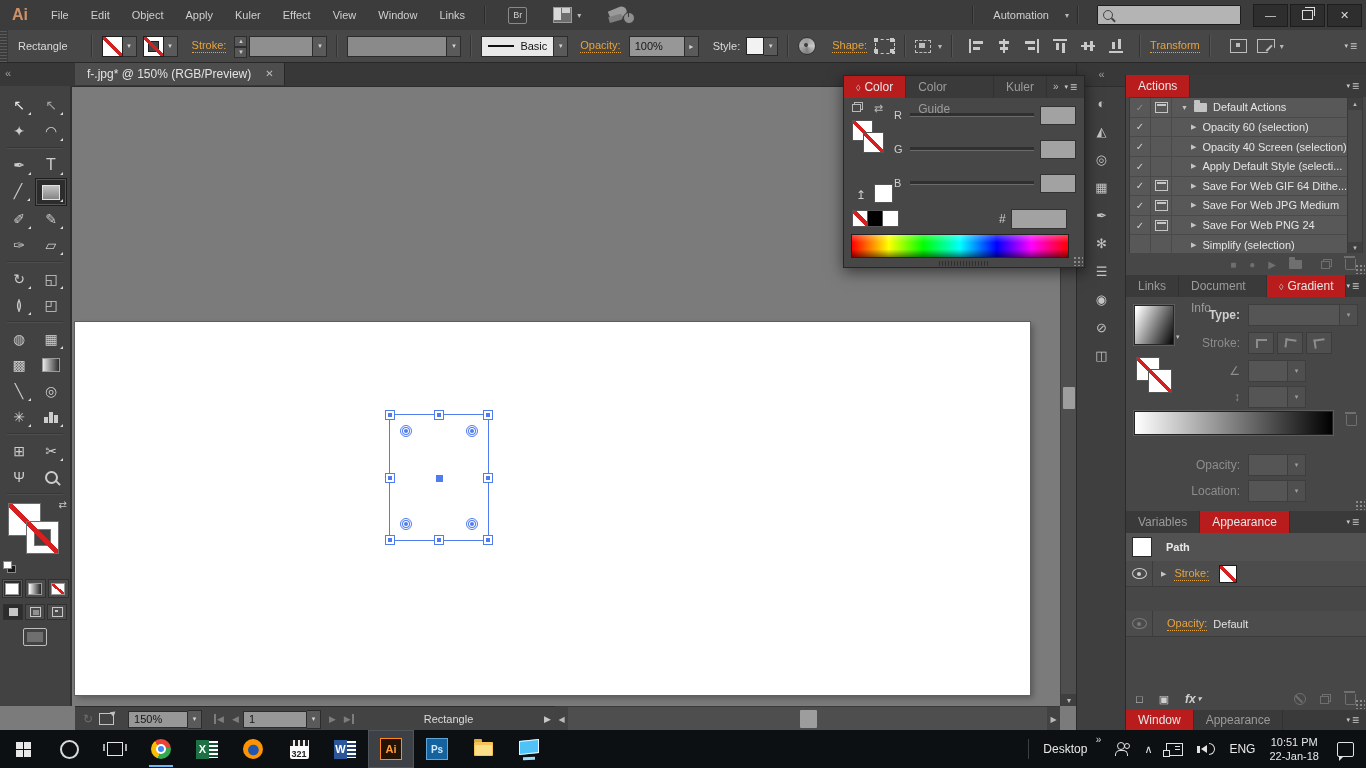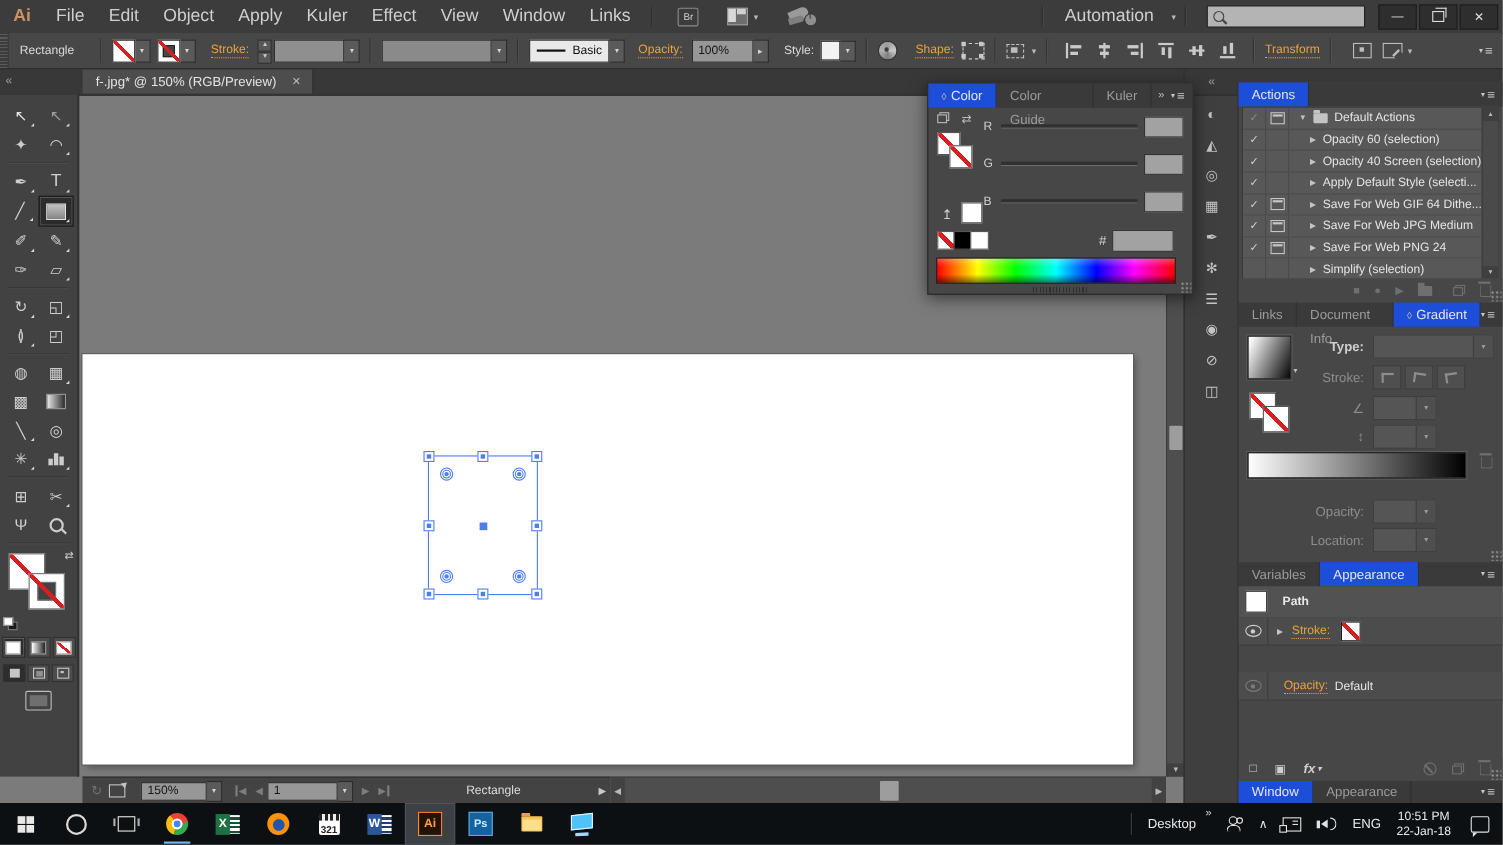--- a/index.html
+++ b/index.html
@@ -3,21 +3,21 @@
 <meta charset="utf-8">
 <style>
   html,body{margin:0;padding:0}
   body{width:1366px;height:768px;position:relative;overflow:hidden;background:#7b7b7b;
        font-family:"Liberation Sans",sans-serif;font-size:12px;color:#d6d6d6;
        -webkit-font-smoothing:antialiased}
   
   .menubar{position:absolute;top:0;left:0;right:0;height:30px;background:#3c3c3c;
            border-bottom:1px solid #252525;display:flex;align-items:center;z-index:20}
   .ai-logo{width:40px;text-align:center;font-weight:bold;font-size:16px;color:#cd9168}
-  .menu-item{padding:0 11px;color:#cfcfcf;font-size:16px;line-height:30px;cursor:default}
+  .menu-item{padding:0 11px;color:#cfcfcf;font-size:11px;line-height:30px;cursor:default}
   .mb-div{width:1px;height:18px;background:#2b2b2b;border-right:1px solid #4b4b4b;margin:0 8px}
   .br-box{width:17px;height:15px;border:1px solid #8a8a8a;border-radius:2px;font-size:9px;
           color:#d0d0d0;text-align:center;line-height:15px;margin-left:14px}
   .arr-docs{width:17px;height:14px;border:1px solid #9a9a9a;margin-left:26px;position:relative;background:#6d6d6d}
   .arr-docs::before{content:"";position:absolute;left:0;top:0;width:7px;height:12px;background:#d9d9d9}
   .arr-docs::after{content:"";position:absolute;left:8px;top:0;width:8px;height:5px;background:#cfcfcf}
   .cs-live{margin-left:28px;position:relative;width:26px;height:18px}
   .feather{position:absolute;left:0;top:2px;width:18px;height:10px;background:#9a9a9a;
            border-radius:0 9px 9px 2px;transform:rotate(-22deg)}
   .feather::after{content:"";position:absolute;left:-2px;top:6px;width:14px;height:6px;background:#7f7f7f;border-radius:0 6px 6px 0;transform:rotate(6deg)}
@@ -151,21 +151,21 @@
   .hscroll .thumb{position:absolute;top:3px;bottom:3px;left:245px;width:17px;background:#9d9d9d;border-radius:1px}
   
   .dockstrip{position:absolute;left:1076px;top:62px;width:49px;height:668px;background:#3f3f3f;border-left:1px solid #2b2b2b;z-index:6}
   .ds-head{height:24px;background:#383838;border-bottom:1px solid #2d2d2d;color:#9e9e9e;font-size:11px;display:flex;align-items:center;justify-content:center}
   .ds-ic{width:30px;height:24px;margin:4px auto;display:flex;align-items:center;justify-content:center;color:#c4c4c4;font-size:13px}
   
   .dock{position:absolute;left:1125px;top:62px;width:241px;height:668px;z-index:7}
   .panel{position:absolute;left:0;width:241px;background:#474747;border-left:1px solid #2b2b2b;box-sizing:border-box}
   .tabs{height:22px;background:#3a3a3a;display:flex;align-items:stretch;font-size:12px}
   .tab{padding:0 12px;line-height:22px;color:#9b9b9b;border-right:1px solid #313131}
-  .tab.active{background:#1d4ed8;color:#e6e6e6}
+  .tab.active{background:#b91c1c;color:#e6e6e6}
   .tab .dia{font-size:9px;margin-right:4px;color:#bdbdbd}
   .tabs .pmenu{margin-left:auto;padding-right:8px}
   .dblarr{color:#bdbdbd;font-size:10px;margin-left:auto;padding:0 6px;line-height:22px}
   
   .act-body{position:absolute;top:22px;left:3px;right:3px;height:156px;border:1px solid #393939;display:flex;background:#585858}
   .act-list{flex:1;display:flex;flex-direction:column}
   .act-row{flex:1;display:flex;align-items:stretch;background:#585858;border-bottom:1px solid #4a4a4a;font-size:11px;color:#e4e4e4}
   .act-row:last-child{border-bottom:none}
   .acell{width:20px;border-right:1px solid #4a4a4a;display:flex;align-items:center;justify-content:center}
   .ck{color:#d4d4d4;font-size:10px}.ck.dim{color:#8d8d8d}

